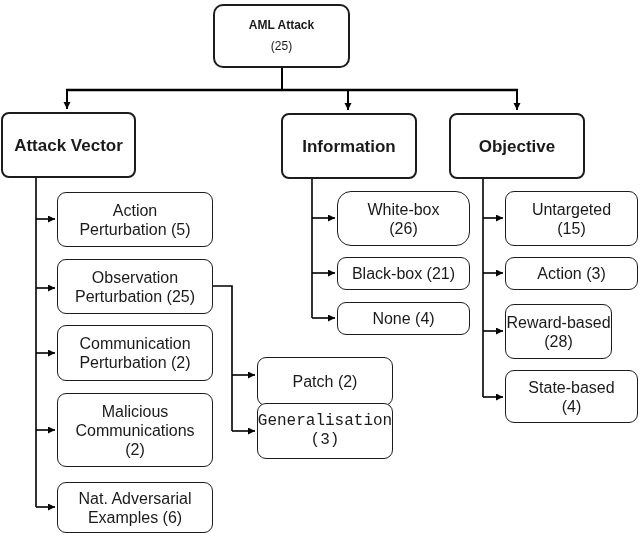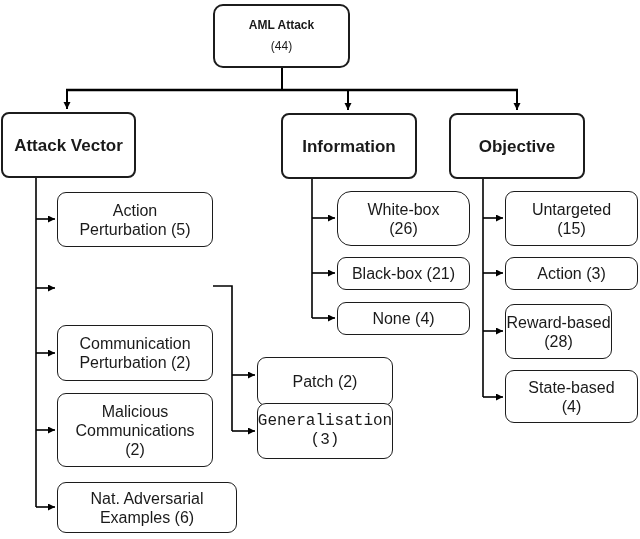--- a/index.html
+++ b/index.html
@@ -90,47 +90,51 @@
 
     <path d="M483 179 V397" stroke="#000" stroke-width="1.6" fill="none"></path>
     <path d="M483 218 H503" stroke="#000" stroke-width="1.6" fill="none" marker-end="url(#arrow)"></path>
     <path d="M483 273 H503" stroke="#000" stroke-width="1.6" fill="none" marker-end="url(#arrow)"></path>
     <path d="M483 331 H503" stroke="#000" stroke-width="1.6" fill="none" marker-end="url(#arrow)"></path>
     <path d="M483 397 H503" stroke="#000" stroke-width="1.6" fill="none" marker-end="url(#arrow)"></path>
   </svg>
 
   <div class="node root-node" style="left:213px; top:4px; width:137px; height:64px;">
     <div class="line bold">AML Attack</div>
-    <div class="line">(44)</div>
+    <div class="line">(25)</div>
   </div>
 
   <div class="node square" style="left:1px; top:112px; width:135px; height:66px;">
     <div class="line cat-label">Attack Vector</div>
   </div>
   <div class="node square" style="left:281px; top:113px; width:136px; height:66px;">
     <div class="line cat-label">Information</div>
   </div>
   <div class="node square" style="left:449px; top:113px; width:136px; height:66px;">
     <div class="line cat-label">Objective</div>
   </div>
 
   <div class="node rounded" style="left:57px; top:192px; width:156px; height:55px;">
     <div class="line">Action</div>
     <div class="line">Perturbation (5)</div>
   </div>
+  <div class="node rounded" style="left:57px; top:259px; width:156px; height:55px;">
+    <div class="line">Observation</div>
+    <div class="line">Perturbation (25)</div>
+  </div>
   <div class="node rounded" style="left:57px; top:325px; width:156px; height:56px;">
     <div class="line">Communication</div>
     <div class="line">Perturbation (2)</div>
   </div>
   <div class="node rounded" style="left:57px; top:393px; width:156px; height:74px;">
     <div class="line">Malicious</div>
     <div class="line">Communications</div>
     <div class="line">(2)</div>
   </div>
-  <div class="node rounded" style="left:57px; top:482px; width:180px; height:51px;">
+  <div class="node rounded" style="left:57px; top:482px; width:156px; height:51px;">
     <div class="line">Nat. Adversarial</div>
     <div class="line">Examples (6)</div>
   </div>
 
   <div class="node rounded" style="left:257px; top:357px; width:136px; height:49px;">
     <div class="line">Patch (2)</div>
   </div>
   <div class="node rounded" style="left:257px; top:403px; width:136px; height:56px;font-family:Liberation Mono, monospace;">
     <div class="line">Generalisation</div>
     <div class="line">(3)</div>

